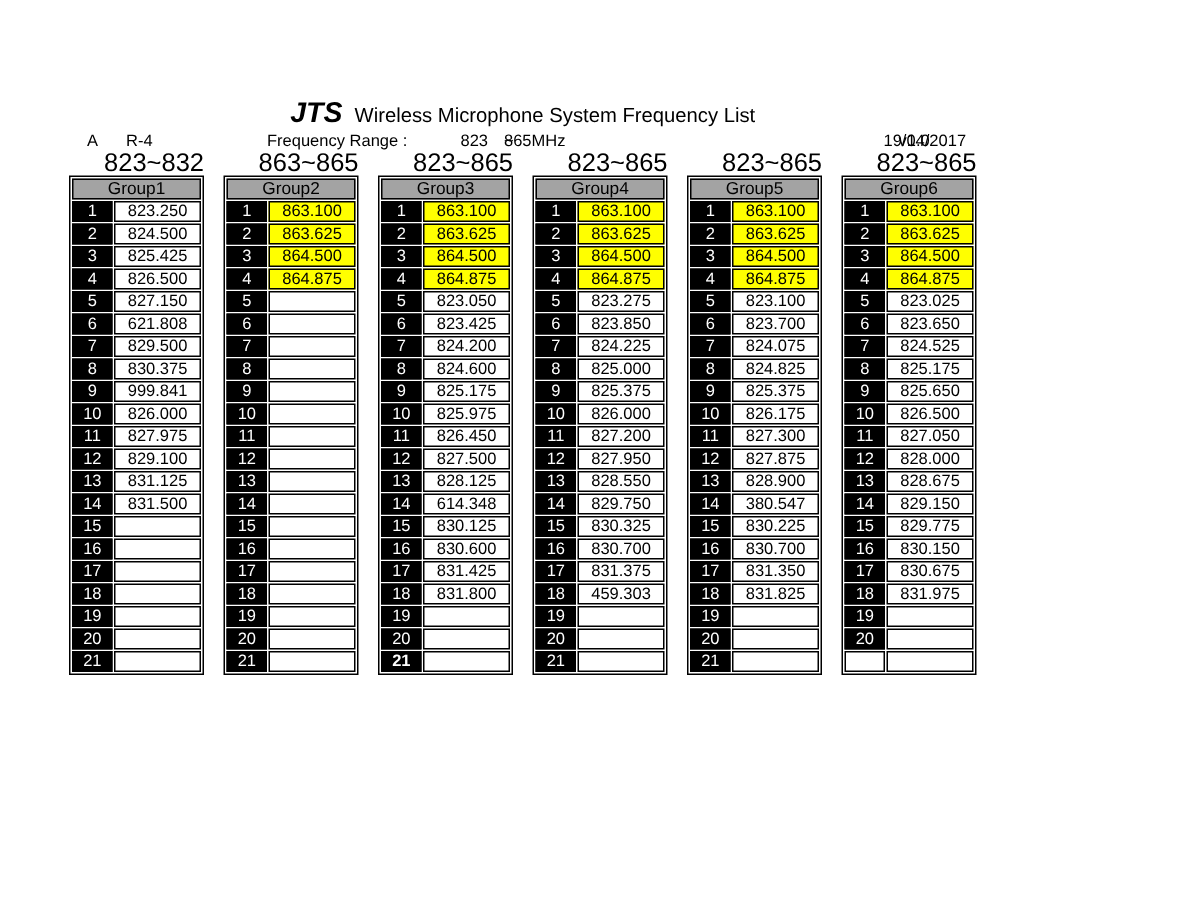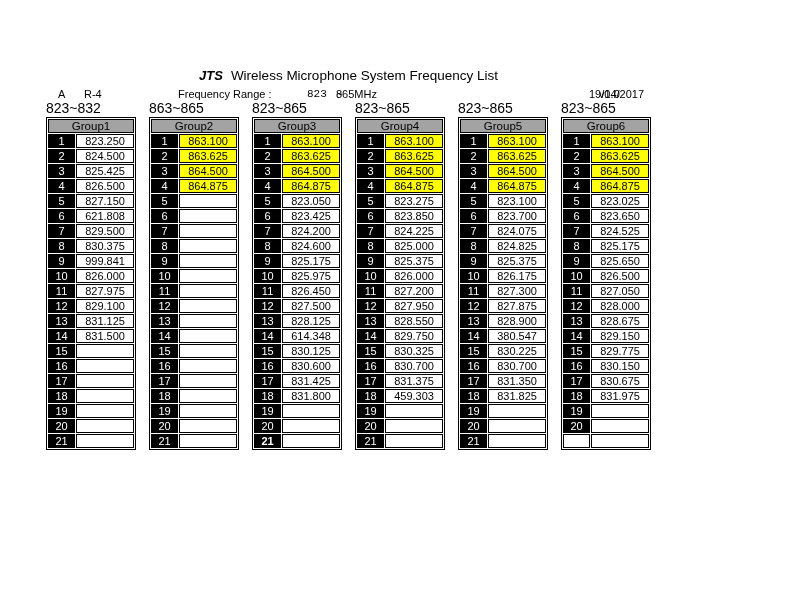--- a/index.html
+++ b/index.html
@@ -1,33 +1,33 @@
 <!DOCTYPE html>
 <html style="--hl: #ffff00; --numbg: #000000; --numtext: #ffffff; --border: #000000;"><head>
 <meta charset="utf-8">
 <style>
   html,body{margin:0;padding:0;background:#fff;}
   .page{position:relative;width:800px;height:601px;background:#fff;overflow:hidden;
         font-family:"Liberation Sans","DejaVu Sans",sans-serif;color:#000;}
   .title{position:absolute;top:68px;left:46px;width:605px;text-align:center;
          font-size:13.5px;line-height:16px;white-space:nowrap;}
-  .title .brand{font-weight:bold;font-style:italic;font-size:13px;margin-right:8px;}
+  .title .brand{font-weight:bold;font-style:italic;font-size:19px;margin-right:8px;}
   .meta-row{position:absolute;top:88px;left:0;width:800px;height:14px;font-size:11px;line-height:13px;}
   .meta-row span{position:absolute;white-space:nowrap;}
   .m-band{left:58px;}
   .m-model{left:84px;}
   .m-freqlabel{left:178px;}
-  .m-start{left:307px;font-family:Liberation Mono, monospace;}
+  .m-start{left:307px;}
   .m-tilde{left:336px;}
   .m-end{left:336px;}
   .m-version{left:551px;margin-left:48px;}
   .m-date{left:589px;}
   .groups{position:absolute;top:102px;left:46px;display:flex;gap:13px;}
   .group-col{width:90px;}
-  .range-label{height:13px;line-height:13px;font-size:14px;text-align:left;margin-bottom:2px;white-space:nowrap;}
+  .range-label{height:13px;line-height:13px;font-size:17px;text-align:right;margin-bottom:2px;white-space:nowrap;}
   table.group-table{border-collapse:separate;border-spacing:1px;border:1px solid var(--border);
         table-layout:fixed;}
   table.group-table th{width:83px;height:12px;line-height:12px;font-size:11.5px;font-weight:normal;
         text-align:center;border:1px solid var(--border);background:#a3a3a3;padding:0;}
   table.group-table td{height:12px;line-height:12px;font-size:11px;text-align:center;
         border:1px solid var(--border);padding:0;overflow:hidden;white-space:nowrap;}
   td.num{width:26px;background:var(--numbg);color:var(--numtext);}
   td.num.blank{background:#fff;}
   td.val{width:57px;background:#fff;}
   td.val.hl{background:var(--hl);}

